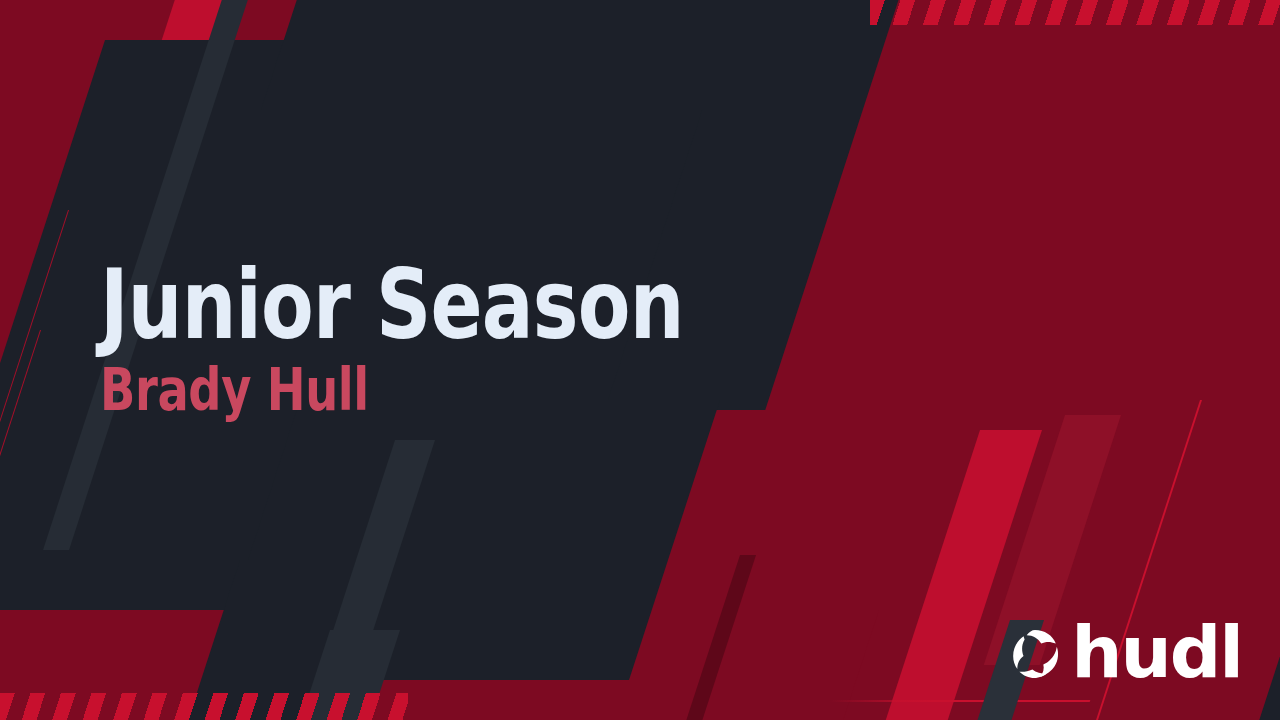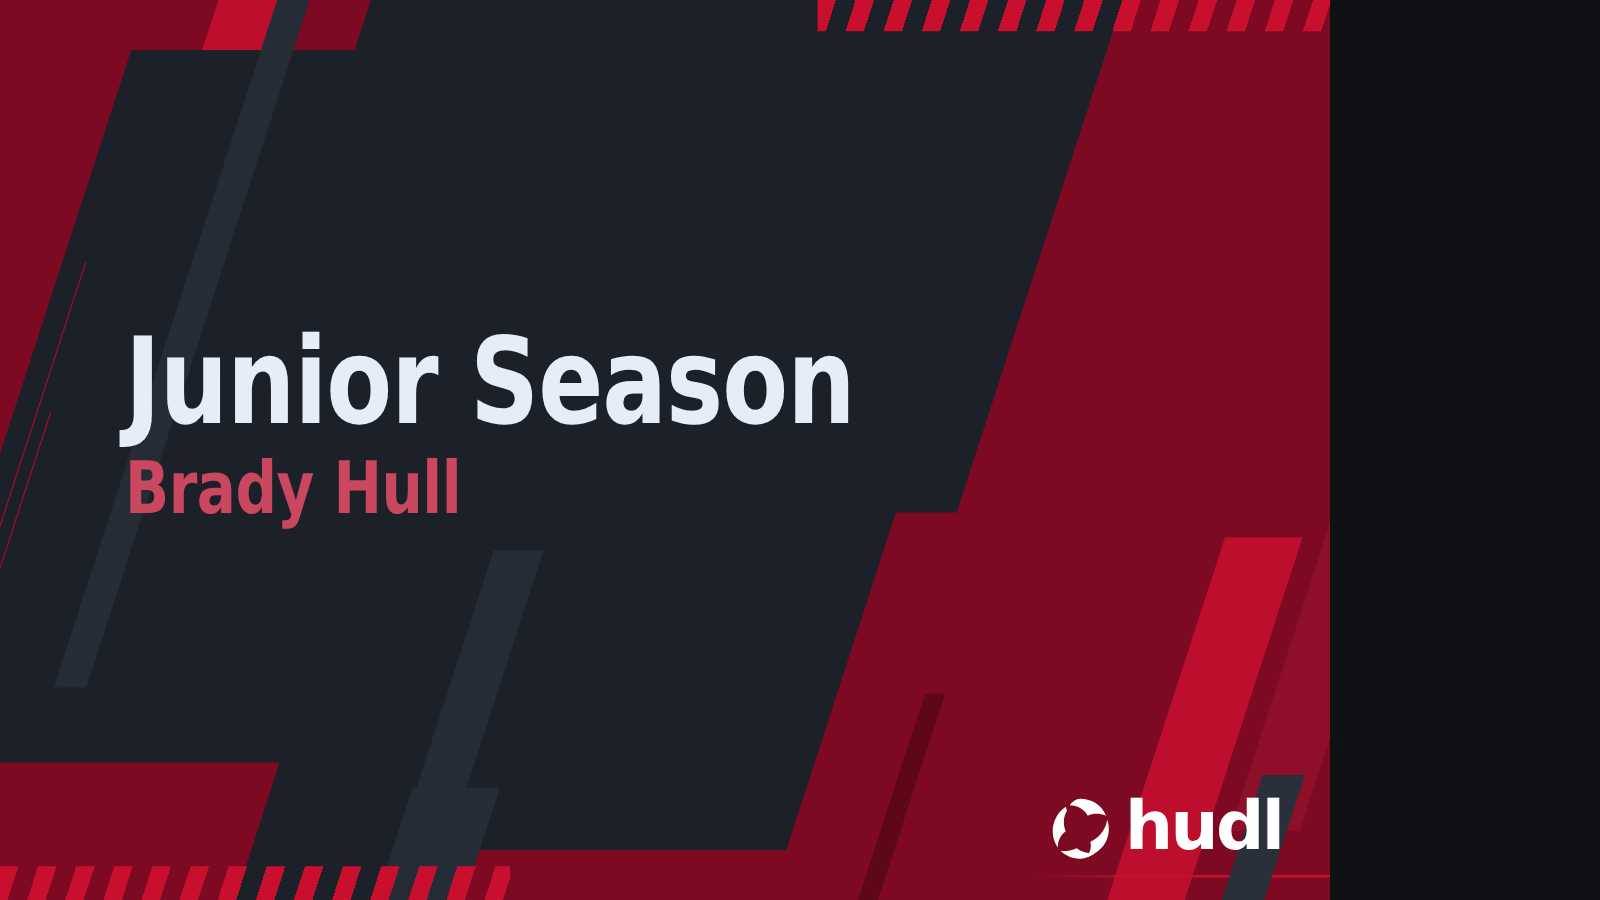--- a/index.html
+++ b/index.html
@@ -7,21 +7,21 @@
     margin: 0;
     padding: 0;
     background: #0f1115;
   }
   body {
     font-family: "Liberation Sans", sans-serif;
   }
 
   .stage {
     position: relative;
-    width: 1064px;
+    width: 1280px;
     height: 720px;
     overflow: hidden;
     background: #1C2029;
   }
 
   
   .shape {
     position: absolute;
     pointer-events: none;
   }
@@ -265,21 +265,21 @@
     z-index: 20;
   }
   .logo-mark {
     width: 52px;
     height: 52px;
     display: block;
   }
   .logo-word {
     font-family: "DejaVu Sans", sans-serif;
     font-weight: bold;
-    font-size: 54px;
+    font-size: 72px;
     line-height: 1;
     color: #FFFFFF;
     letter-spacing: -2px;
     padding-bottom: 4px;
   }
 </style>
 </head>
 <body>
 
 <div class="stage">

